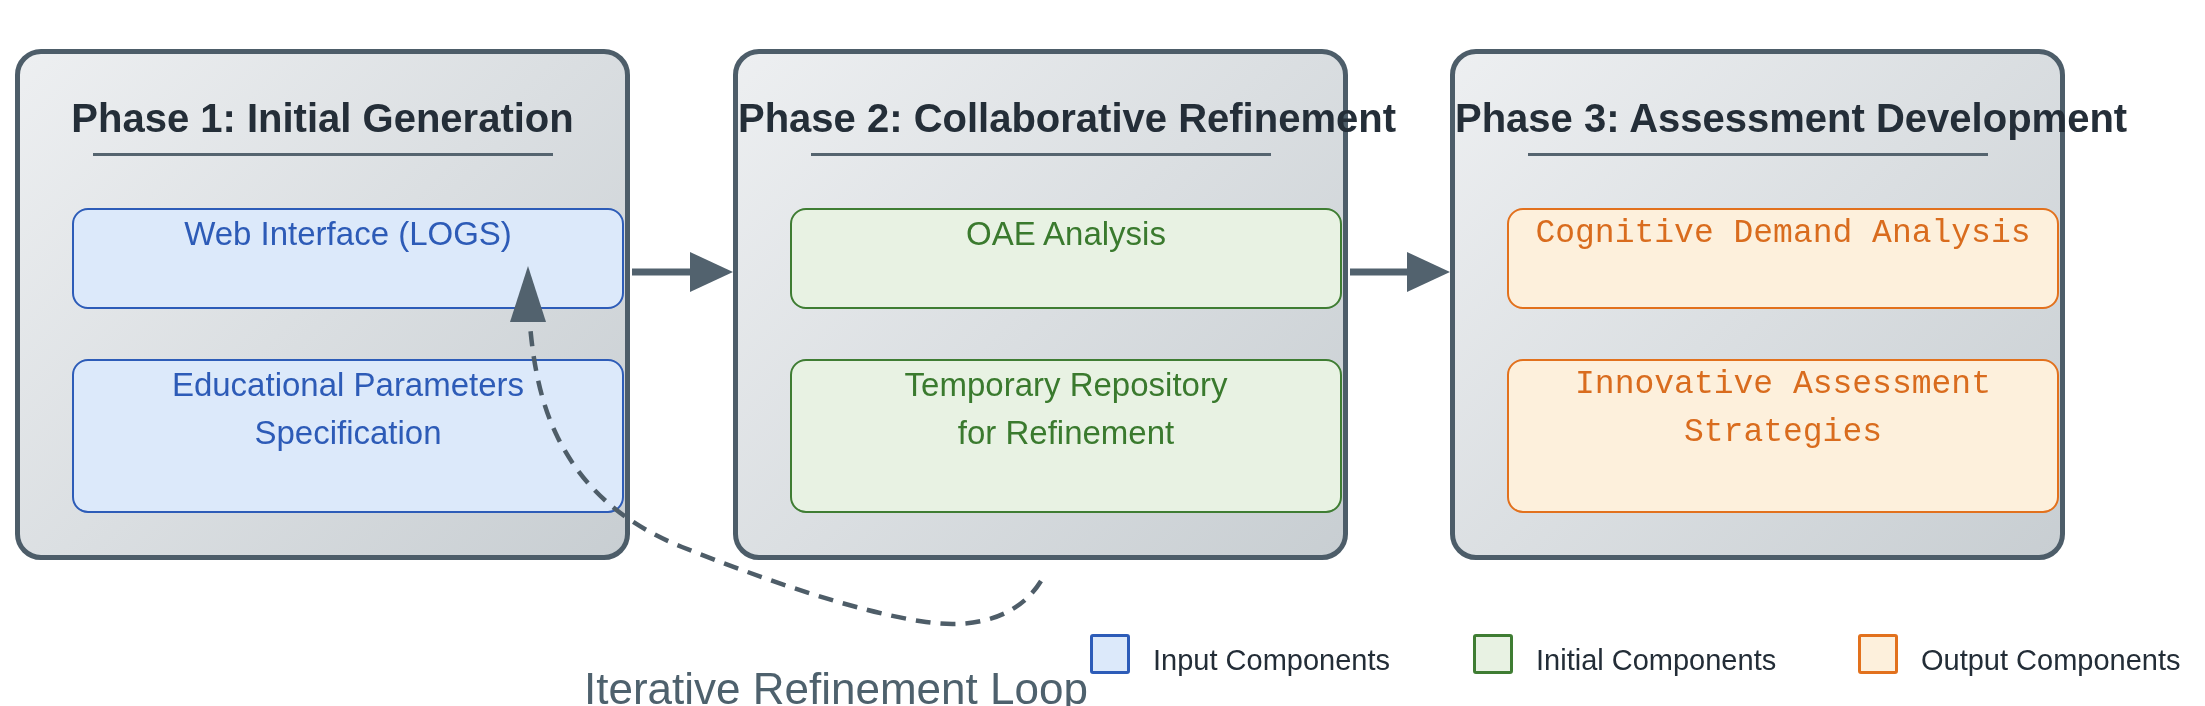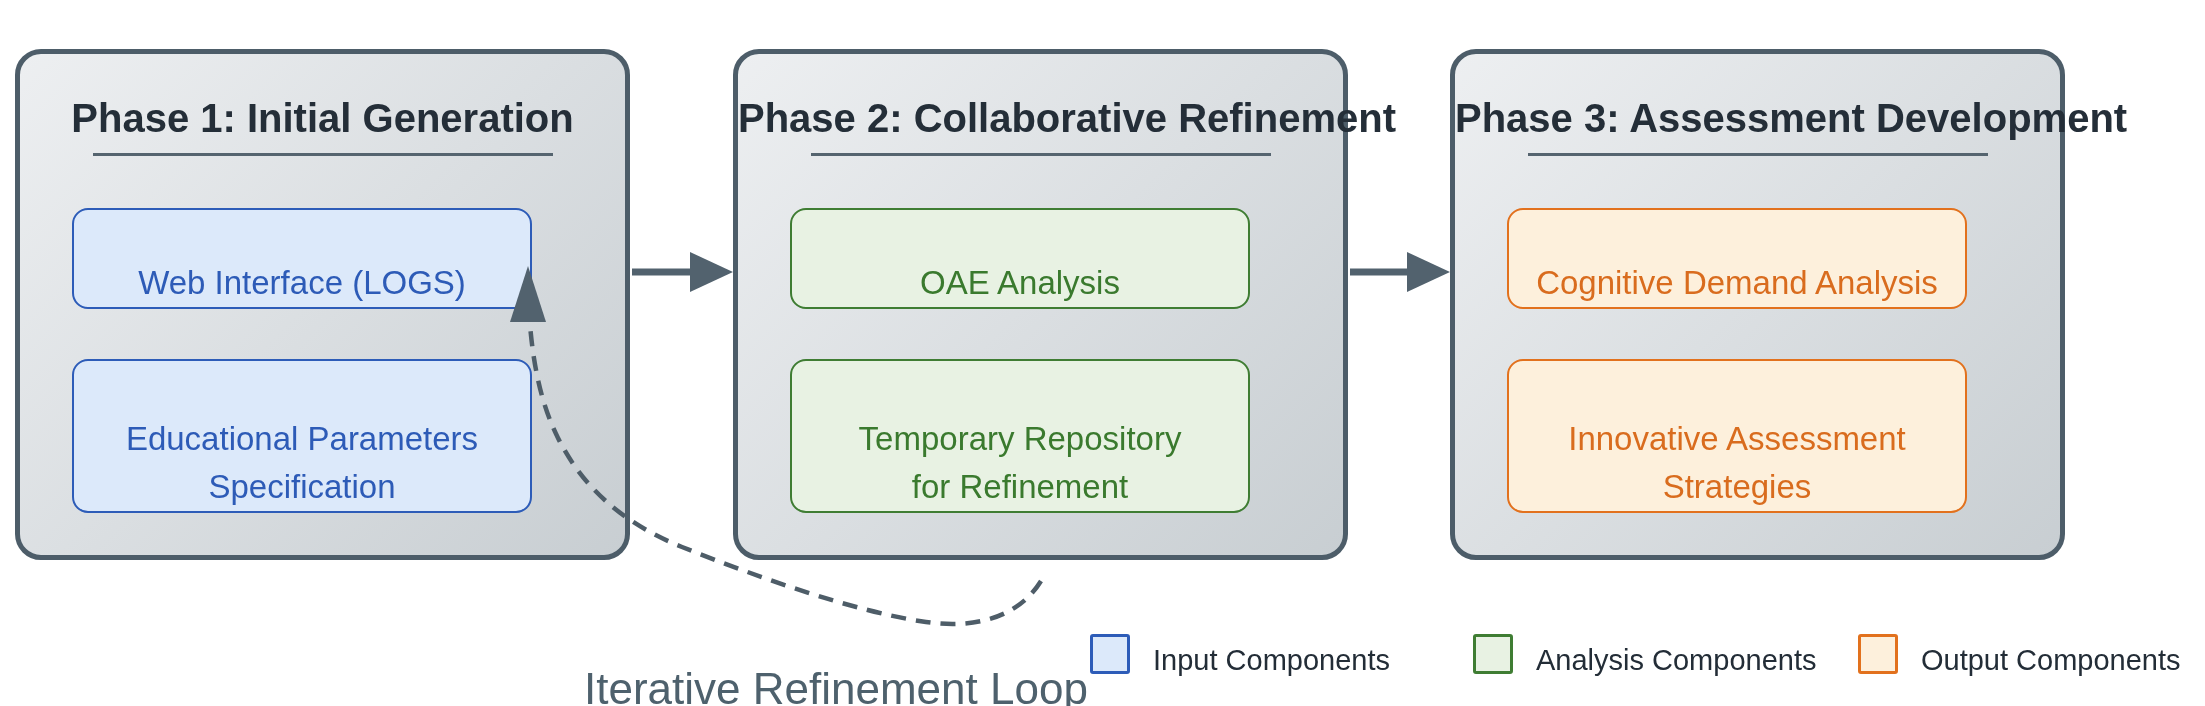--- a/index.html
+++ b/index.html
@@ -24,29 +24,29 @@
   }
   .phase-title{
     position:absolute; top:42px; left:0; width:100%; text-align:center;
     font-size:40px; font-weight:bold; color:var(--phase-title); white-space:nowrap;
   }
   .title-underline{
     position:absolute; top:99px; left:73px; width:460px; height:3px;
     background:var(--title-underline);
   }
   .node{
-    position:absolute; left:52px; width:460px; box-sizing:border-box;
-    border-radius:16px; display:flex; align-items:flex-end; justify-content:center;
+    position:absolute; left:52px; width:552px; box-sizing:border-box;
+    border-radius:16px; display:flex; align-items:flex-start; justify-content:center;
     text-align:center; font-size:33px; line-height:48px; white-space:pre-line;
   }
   .node.row1{top:154px; height:101px;}
   .node.row2{top:305px; height:154px;}
   .node.input{background:var(--input-fill); border:2.5px solid var(--input-border); color:var(--input-text);}
   .node.analysis{background:var(--analysis-fill); border:2.5px solid var(--analysis-border); color:var(--analysis-text);}
-  .node.output{background:var(--output-fill); border:2.5px solid var(--output-border); color:var(--output-text);}
+  .node.output{background:var(--output-fill); border:2.5px solid var(--output-border); color:var(--output-text);font-family:Liberation Mono, monospace;}
   svg.overlay{position:absolute; left:0; top:0; pointer-events:none;}
   .arrow-line{stroke:var(--arrow); stroke-width:7; fill:none;}
   .arrow-head{fill:var(--arrow); stroke:none;}
   .loop-path{stroke:var(--loop-stroke); stroke-width:4.5; fill:none; stroke-dasharray:15 10;}
   .loop-label{
     position:absolute; top:664px; left:584px; width:400px; text-align:center;
     font-size:44px; color:var(--loop-label); white-space:nowrap;
   }
   .legend-item{position:absolute; top:630px; display:flex; align-items:center;}
   .swatch{width:40px; height:40px; box-sizing:border-box; border-radius:3px; flex:none;}
@@ -116,20 +116,20 @@
   </svg>
 
   <div class="loop-label">Iterative Refinement Loop</div>
 
   <div class="legend-item" style="left:1090px">
     <span class="swatch input"></span>
     <span class="legend-label">Input Components</span>
   </div>
   <div class="legend-item" style="left:1473px">
     <span class="swatch analysis"></span>
-    <span class="legend-label">Analysis Components</span>
+    <span class="legend-label">Initial Components</span>
   </div>
   <div class="legend-item" style="left:1858px">
     <span class="swatch output"></span>
     <span class="legend-label">Output Components</span>
   </div>
 
 </div>
 
 </body></html>

